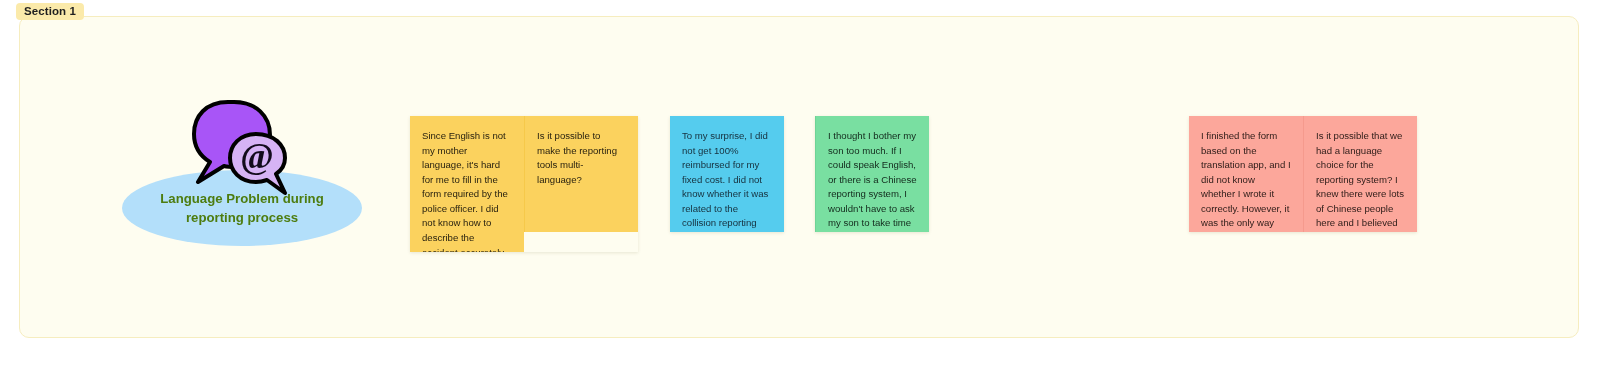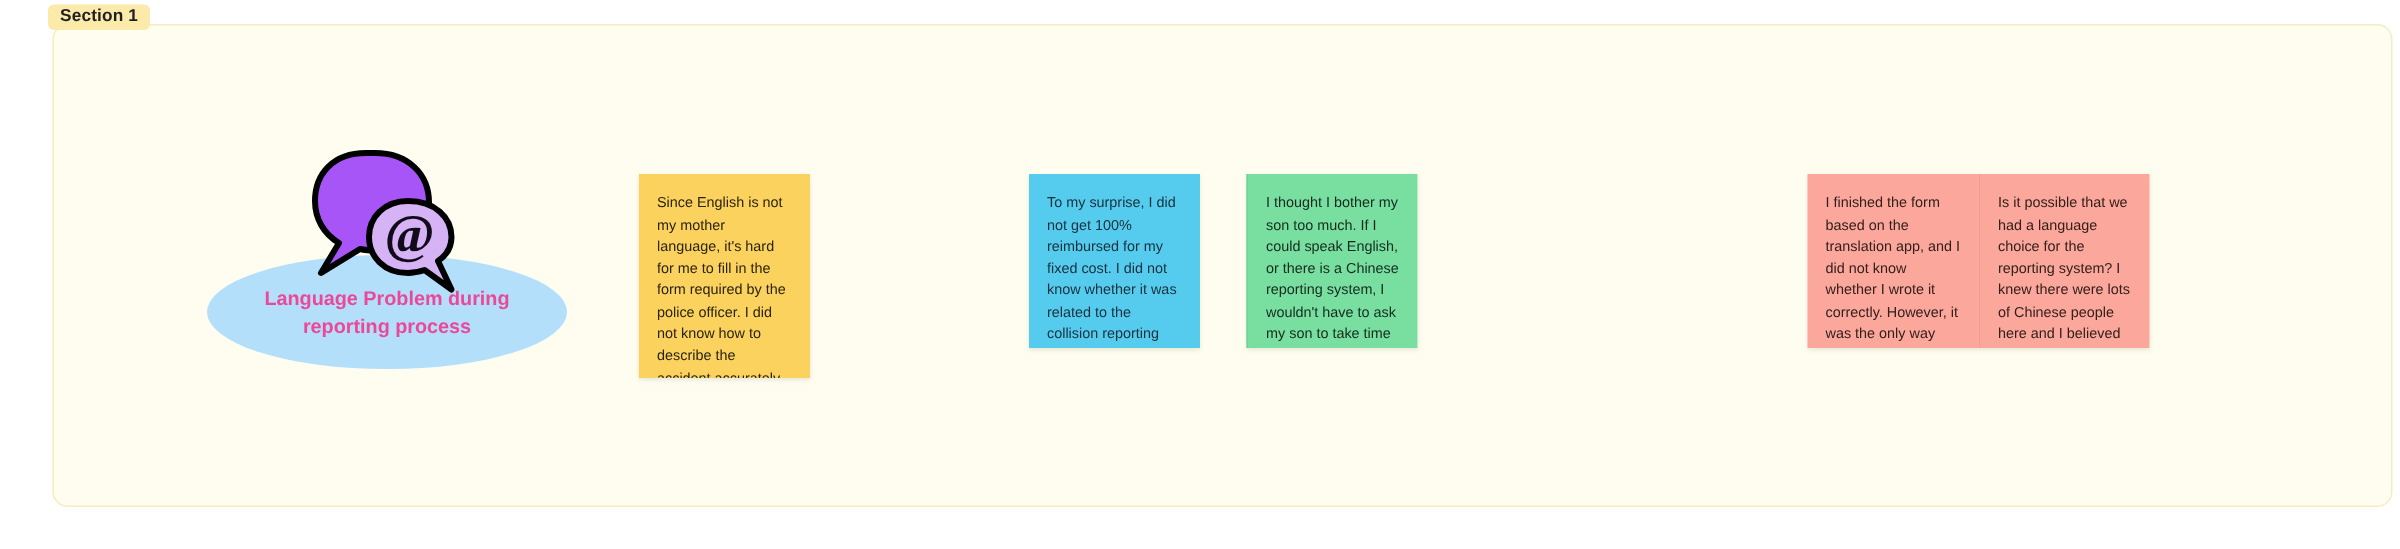--- a/index.html
+++ b/index.html
@@ -11,21 +11,21 @@
     width: 1600px;
     height: 366px;
     font-family: "Liberation Sans", sans-serif;
     overflow: hidden;
     position: relative;
   }
 
   
   #board {
     position: absolute;
-    left: 16px; top: 0;
+    left: 0; top: 0;
     width: 1372px;
     height: 366px;
     padding-left: 17px;
   }
 
   .section-tab {
     position: absolute;
     left: 16px;
     top: 3px;
     background: #fbeaaa;
@@ -72,21 +72,21 @@
   }
   .concept-label {
     position: absolute;
     left: 10px;
     top: 90px;
     width: 220px;
     text-align: center;
     font-size: 13.2px;
     font-weight: 700;
     line-height: 1.42;
-    color: #ec4899;
+    color: #4d7c0f;
   }
   .concept-bubbles {
     position: absolute;
     left: 68px;
     top: 0px;
     width: 105px;
     height: 96px;
   }
   .concept-bubbles svg { display: block; }
 
@@ -160,20 +160,23 @@
       </svg>
     </div>
 
     <div class="concept-label">Language Problem during reporting process</div>
   </div>
 
   <div class="group group-yellow">
     <div class="card card-a">
       <span class="card-text">Since English is not my mother language, it's hard for me to fill in the form required by the police officer. I did not know how to describe the accident accurately in English and I had already forgotten some of the details while reporting.</span>
     </div>
+    <div class="card card-b">
+      <span class="card-text">Is it possible to make the reporting tools multi-language?</span>
+    </div>
   </div>
 
   <div class="group group-blue">
     <div class="card card-a">
       <span class="card-text">To my surprise, I did not get 100% reimbursed for my fixed cost. I did not know whether it was related to the collision reporting result and whether did my reporting caused any confusion.</span>
     </div>
   </div>
 
   <div class="group group-green">
     <div class="card card-b">

